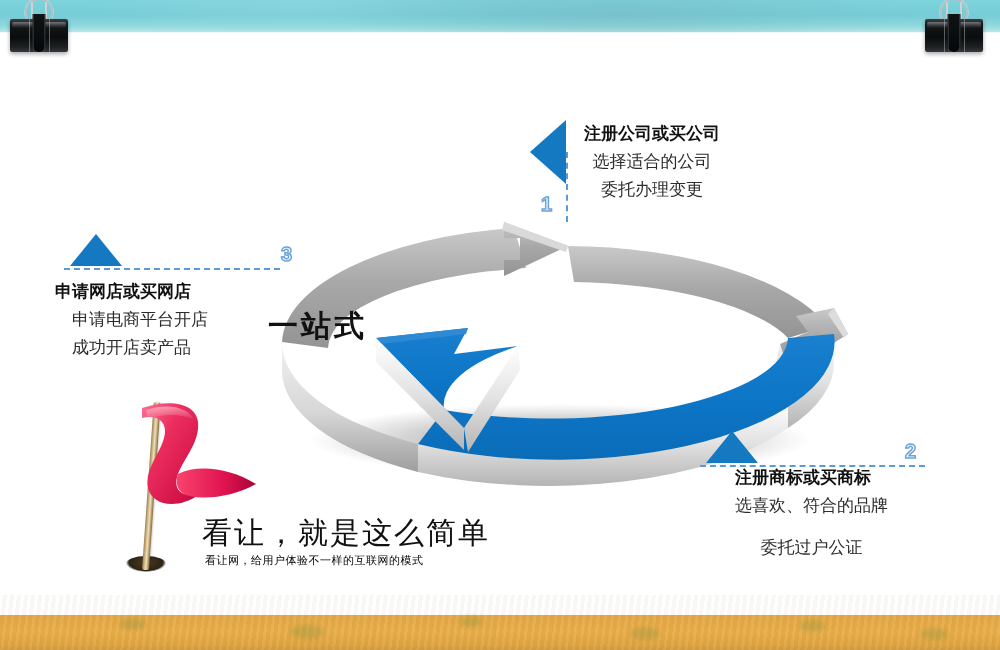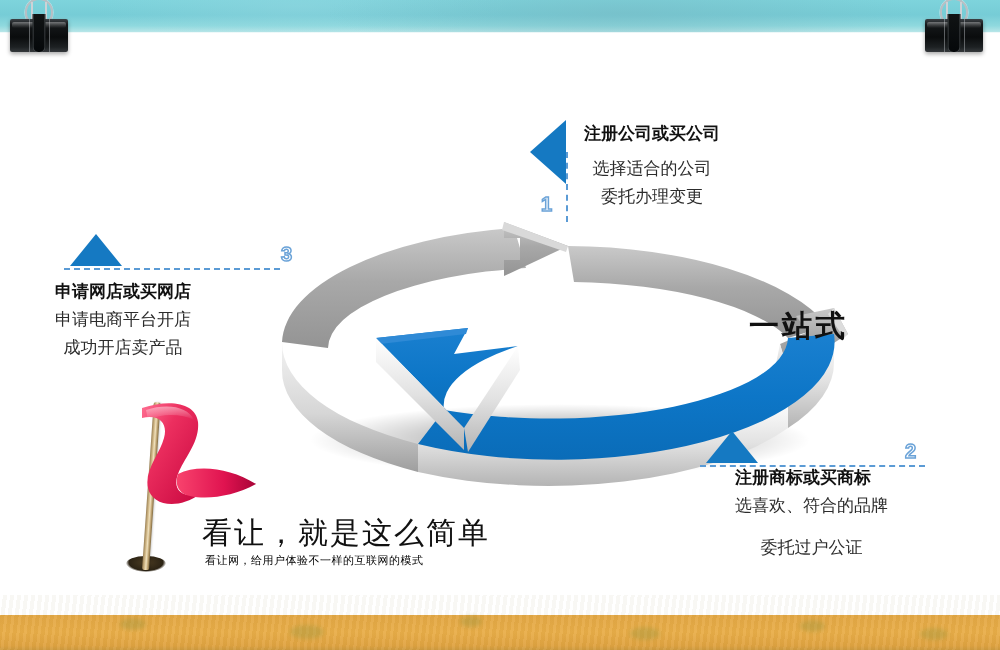--- a/index.html
+++ b/index.html
@@ -102,21 +102,21 @@
     color:#0577cc;
     letter-spacing:14px;
     white-space:nowrap;
   }
 
   
   #cycle { position:absolute; left:268px; top:222px; width:580px; height:262px; }
   #cycle svg { display:block; width:580px; height:262px; overflow:visible; }
   #cycle-center-label {
     position:absolute; left:0; top:84px; width:580px;
-    text-align:right;
+    text-align:left;
     font-size:30px; font-weight:bold; color:#111111;
     letter-spacing:3px;
   }
 
   
   .step { position:absolute; }
   .step .head {
     font-size:17px; font-weight:bold; color:#111111; white-space:nowrap;
   }
   .step .line {
@@ -314,31 +314,31 @@
 
     <div id="cycle-center-label">一站式</div>
   </div>
 
   <div class="tri-left" style="left:530px; top:120px;"></div>
   <div class="dash-v" style="left:566px; top:152px; height:70px;"></div>
   <div class="marker-num" style="left:541px; top:193px;">1</div>
 
   <div class="step" id="step-1">
     <div class="head">注册公司或买公司</div>
-    <div class="line" style="margin-top:12px;">选择适合的公司</div>
+    <div class="line" style="margin-top:5px;">选择适合的公司</div>
     <div class="line" style="margin-top:5px;">委托办理变更</div>
   </div>
 
   <div class="tri-up" style="left:70px; top:234px;"></div>
   <div class="dash-h" style="left:64px; top:268px; width:216px;"></div>
   <div class="marker-num" style="left:281px; top:243px;">3</div>
 
   <div class="step" id="step-3">
     <div class="head">申请网店或买网店</div>
-    <div class="line" style="margin-top:5px;">申请电商平台开店</div>
+    <div class="line" style="margin-top:5px;margin-left:17px;">申请电商平台开店</div>
     <div class="line" style="margin-top:5px;">成功开店卖产品</div>
   </div>
 
   <div class="tri-up" style="left:706px; top:431px;"></div>
   <div class="dash-h" style="left:700px; top:465px; width:225px;"></div>
   <div class="marker-num" style="left:905px; top:440px;">2</div>
 
   <div class="step" id="step-2">
     <div class="head">注册商标或买商标</div>
     <div class="line" style="margin-top:5px;text-align:center;">选喜欢、符合的品牌</div>

